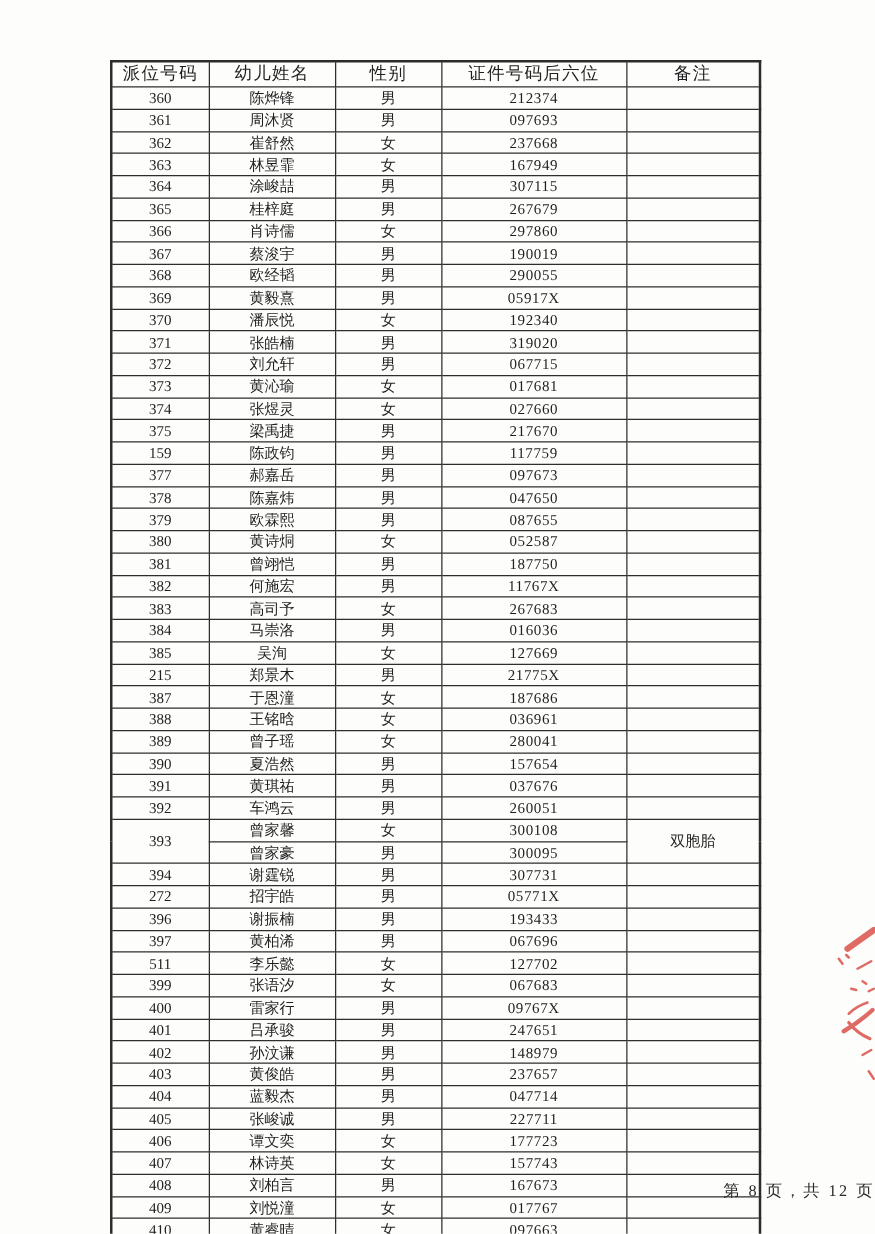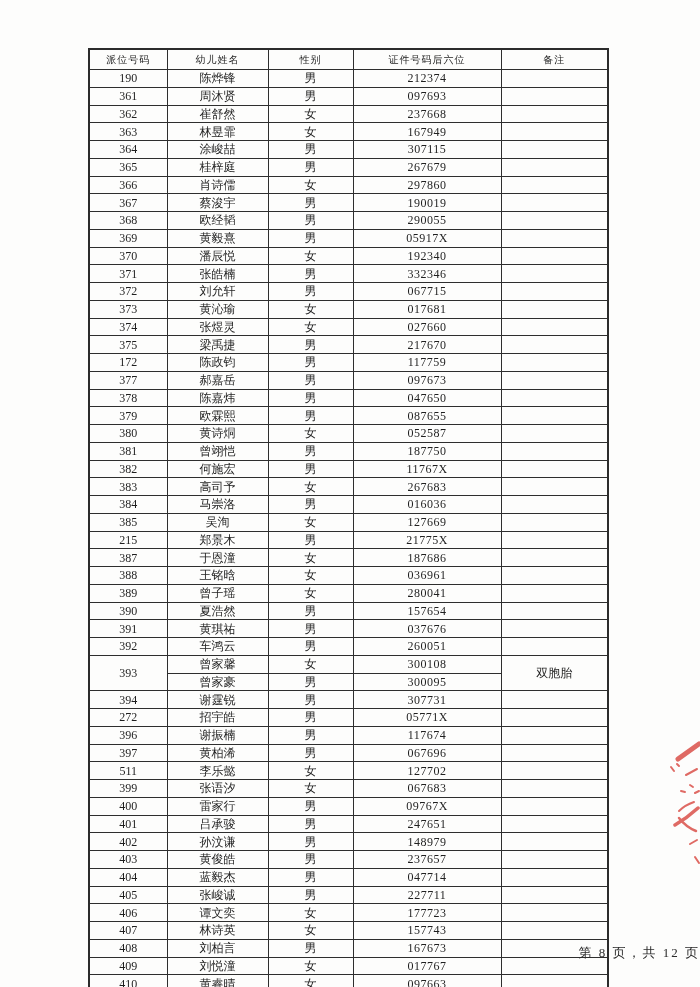--- a/index.html
+++ b/index.html
@@ -39,21 +39,21 @@
     vertical-align: middle;
     font-weight: normal;
     font-size: 12px;
     line-height: 1;
     height: 16.75px;
     white-space: nowrap;
     overflow: hidden;
   }
   thead th {
     height: 19px;
-    font-size: 10px;
+    font-size: 14px;
     letter-spacing: 1px;
     margin-top: 47px;
   }
   td[data-name="cell-id"] {
     font-family: Liberation Serif, serif;
     letter-spacing: 0.5px;
   }
   .footer {
     position: absolute;
     left: 0;
@@ -89,21 +89,21 @@
       <tr data-name="header-row">
         <th data-name="column-header-number">派位号码</th>
         <th data-name="column-header-name">幼儿姓名</th>
         <th data-name="column-header-gender">性别</th>
         <th data-name="column-header-id">证件号码后六位</th>
         <th data-name="column-header-remark">备注</th>
       </tr>
     </thead>
     <tbody data-name="table-body">
         <tr data-name="table-row">
-          <td data-name="cell-number">190</td>
+          <td data-name="cell-number">360</td>
           <td data-name="cell-name">陈烨锋</td>
           <td data-name="cell-gender">男</td>
           <td data-name="cell-id">212374</td>
           <td data-name="cell-remark"></td>
         </tr>
         <tr data-name="table-row">
           <td data-name="cell-number">361</td>
           <td data-name="cell-name">周沐贤</td>
           <td data-name="cell-gender">男</td>
           <td data-name="cell-id">097693</td>
@@ -169,21 +169,21 @@
           <td data-name="cell-number">370</td>
           <td data-name="cell-name">潘辰悦</td>
           <td data-name="cell-gender">女</td>
           <td data-name="cell-id">192340</td>
           <td data-name="cell-remark"></td>
         </tr>
         <tr data-name="table-row">
           <td data-name="cell-number">371</td>
           <td data-name="cell-name">张皓楠</td>
           <td data-name="cell-gender">男</td>
-          <td data-name="cell-id">332346</td>
+          <td data-name="cell-id">319020</td>
           <td data-name="cell-remark"></td>
         </tr>
         <tr data-name="table-row">
           <td data-name="cell-number">372</td>
           <td data-name="cell-name">刘允轩</td>
           <td data-name="cell-gender">男</td>
           <td data-name="cell-id">067715</td>
           <td data-name="cell-remark"></td>
         </tr>
         <tr data-name="table-row">
@@ -201,21 +201,21 @@
           <td data-name="cell-remark"></td>
         </tr>
         <tr data-name="table-row">
           <td data-name="cell-number">375</td>
           <td data-name="cell-name">梁禹捷</td>
           <td data-name="cell-gender">男</td>
           <td data-name="cell-id">217670</td>
           <td data-name="cell-remark"></td>
         </tr>
         <tr data-name="table-row">
-          <td data-name="cell-number">172</td>
+          <td data-name="cell-number">159</td>
           <td data-name="cell-name">陈政钧</td>
           <td data-name="cell-gender">男</td>
           <td data-name="cell-id">117759</td>
           <td data-name="cell-remark"></td>
         </tr>
         <tr data-name="table-row">
           <td data-name="cell-number">377</td>
           <td data-name="cell-name">郝嘉岳</td>
           <td data-name="cell-gender">男</td>
           <td data-name="cell-id">097673</td>
@@ -349,21 +349,21 @@
           <td data-name="cell-number">272</td>
           <td data-name="cell-name">招宇皓</td>
           <td data-name="cell-gender">男</td>
           <td data-name="cell-id">05771X</td>
           <td data-name="cell-remark"></td>
         </tr>
         <tr data-name="table-row">
           <td data-name="cell-number">396</td>
           <td data-name="cell-name">谢振楠</td>
           <td data-name="cell-gender">男</td>
-          <td data-name="cell-id">117674</td>
+          <td data-name="cell-id">193433</td>
           <td data-name="cell-remark"></td>
         </tr>
         <tr data-name="table-row">
           <td data-name="cell-number">397</td>
           <td data-name="cell-name">黄柏浠</td>
           <td data-name="cell-gender">男</td>
           <td data-name="cell-id">067696</td>
           <td data-name="cell-remark"></td>
         </tr>
         <tr data-name="table-row">

